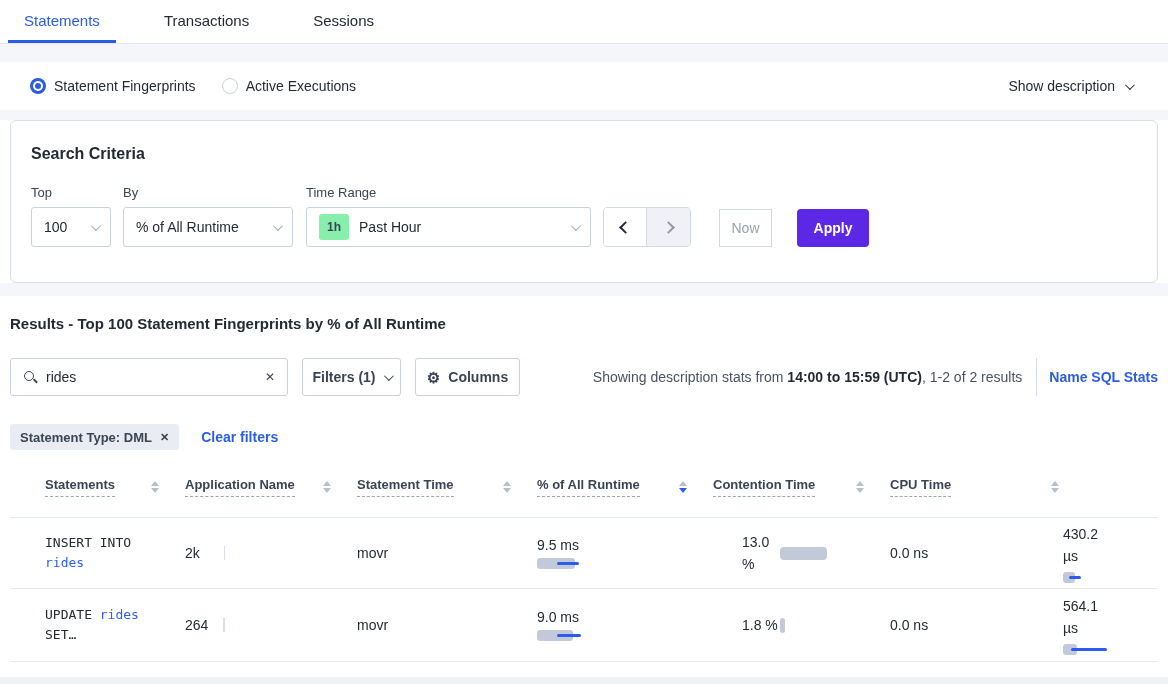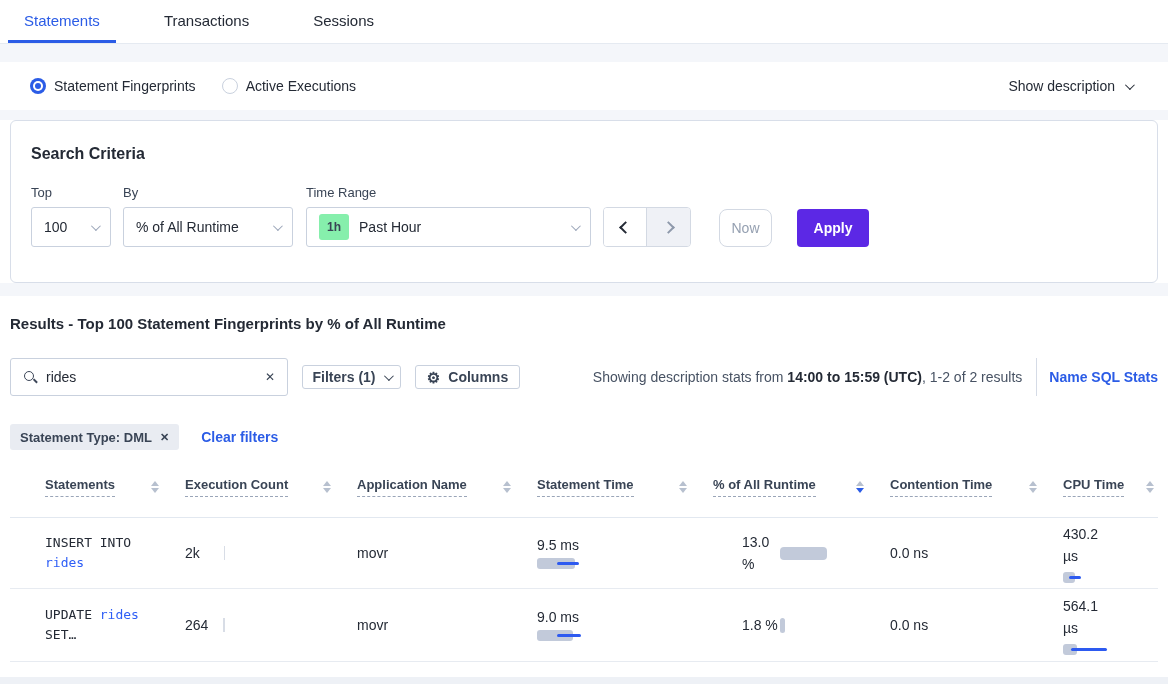--- a/index.html
+++ b/index.html
@@ -37,35 +37,35 @@
   .field-label { font-size:13px; font-weight:400; color:#394455; margin-bottom:7px; }
   .select { height:40px; border:1px solid #c9d1de; border-radius:3px; background:#fff; display:flex; align-items:center; padding:0 12px; font-size:14px; color:#242a35; cursor:pointer; }
   .select .chev { color:#9aa5b8; margin-left:auto; }
   .badge-1h { background:#86efac; border-radius:3px; font-size:12px; font-weight:700; color:#394455; padding:6px 8px; margin-right:10px; }
   .arrow-group { display:flex; height:40px; border:1px solid #d3d9e3; border-radius:4px; overflow:hidden; margin-left:12px; }
   .arrow-btn { width:43px; display:flex; align-items:center; justify-content:center; background:#fff; cursor:pointer; }
   .arrow-btn.prev { color:#242a35; border-right:1px solid #d3d9e3; }
   .arrow-btn.prev .chev { border-width:2.5px; width:9px; height:9px; }
   .arrow-btn.next { background:#eff1f6; color:#8e99ab; }
   .arrow-btn.next .chev { border-width:2.5px; width:9px; height:9px; }
-  .now-btn { margin-left:28px; height:38px; width:53px; border:1px solid #d3d9e3; border-radius:8px; background:#fff; color:#95a0b1; font-size:14px; display:flex; align-items:center; justify-content:center; cursor:pointer; }
+  .now-btn { margin-left:28px; height:38px; width:53px; border:1px solid #d3d9e3; border-radius:0; background:#fff; color:#95a0b1; font-size:14px; display:flex; align-items:center; justify-content:center; cursor:pointer; }
   .apply-btn { margin-left:25px; height:38px; width:72px; border:none; border-radius:4px; background:#5c28e5; color:#fff; font-size:14px; font-weight:700; display:flex; align-items:center; justify-content:center; cursor:pointer; }
 
   
   .results { background:#fff; padding:0 10px; }
   .results-heading { padding-top:19px; font-size:15px; font-weight:700; color:#242a35; }
 
   .controls-row { margin-top:26px; display:flex; align-items:center; height:38px; }
   .search-box { width:278px; height:38px; border:1px solid #c9d1de; border-radius:3px; background:#fff; display:flex; align-items:center; padding:0 12px; }
   .search-glyph { width:14px; height:14px; position:relative; flex:none; margin-right:9px; }
   .search-glyph::before { content:""; position:absolute; left:1px; top:1px; width:8px; height:8px; border:1.5px solid #3c4658; border-radius:50%; }
   .search-glyph::after { content:""; position:absolute; left:10px; top:10px; width:5px; height:1.5px; background:#3c4658; transform:rotate(45deg); }
   .search-text { font-size:14px; color:#242a35; flex:1; }
   .clear-x { color:#394455; font-size:12px; cursor:pointer; }
-  .btn { height:24px; border:1px solid #c9d1de; border-radius:3px; background:#fff; display:flex; align-items:center; justify-content:center; gap:8px; font-size:14px; font-weight:700; color:#394455; cursor:pointer; }
+  .btn { height:38px; border:1px solid #c9d1de; border-radius:3px; background:#fff; display:flex; align-items:center; justify-content:center; gap:8px; font-size:14px; font-weight:700; color:#394455; cursor:pointer; }
   .filters-btn { width:99px; margin-left:14px; }
   .filters-btn .chev { color:#394455; }
   .columns-btn { width:105px; margin-left:14px; }
   .gear { font-size:15px; line-height:1; color:#394455; }
   .stats-cluster { margin-left:auto; display:flex; align-items:center; }
   .stats-text { font-size:14px; color:#475263; }
   .stats-text b { font-weight:700; color:#242a35; }
   .v-divider { width:1px; height:38px; background:#d5dbe6; margin:0 12px 0 14px; }
   .reset-link { font-size:14px; font-weight:700; color:#2b5ce6; cursor:pointer; white-space:nowrap; }
 
@@ -205,27 +205,20 @@
   <div class="table">
     <div class="tgrid thead">
       <div class="th">
         <span class="th-label">Statements</span>
         <span class="sort">
             <span class="tri-up"></span>
             <span class="tri-down"></span>
           </span>
       </div>
       <div class="th">
-        <span class="th-label">Execution Count</span>
-        <span class="sort">
-            <span class="tri-up"></span>
-            <span class="tri-down"></span>
-          </span>
-      </div>
-      <div class="th">
         <span class="th-label">Application Name</span>
         <span class="sort">
             <span class="tri-up"></span>
             <span class="tri-down"></span>
           </span>
       </div>
       <div class="th">
         <span class="th-label">Statement Time</span>
         <span class="sort">
             <span class="tri-up"></span>

